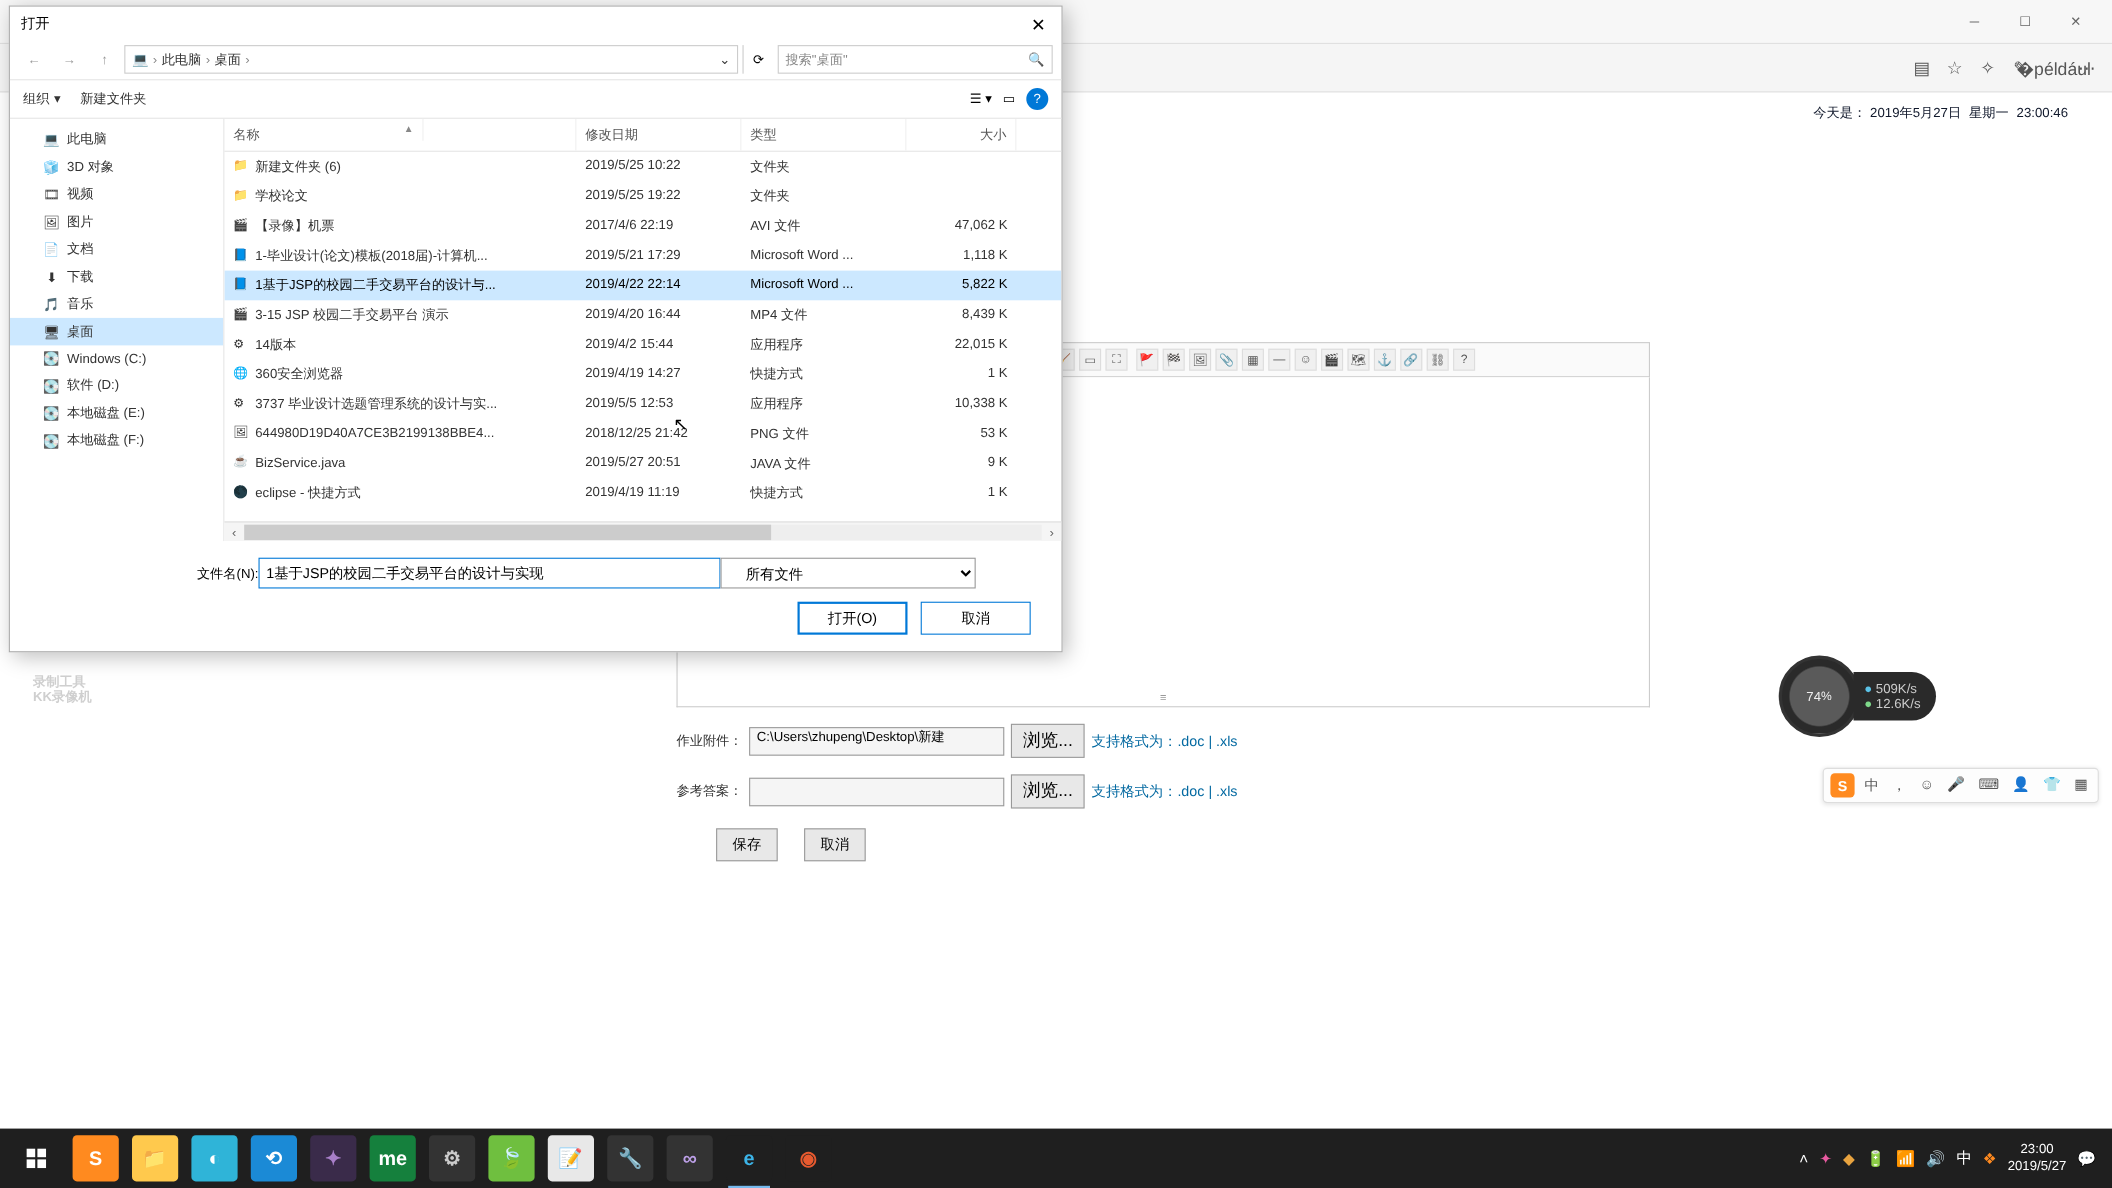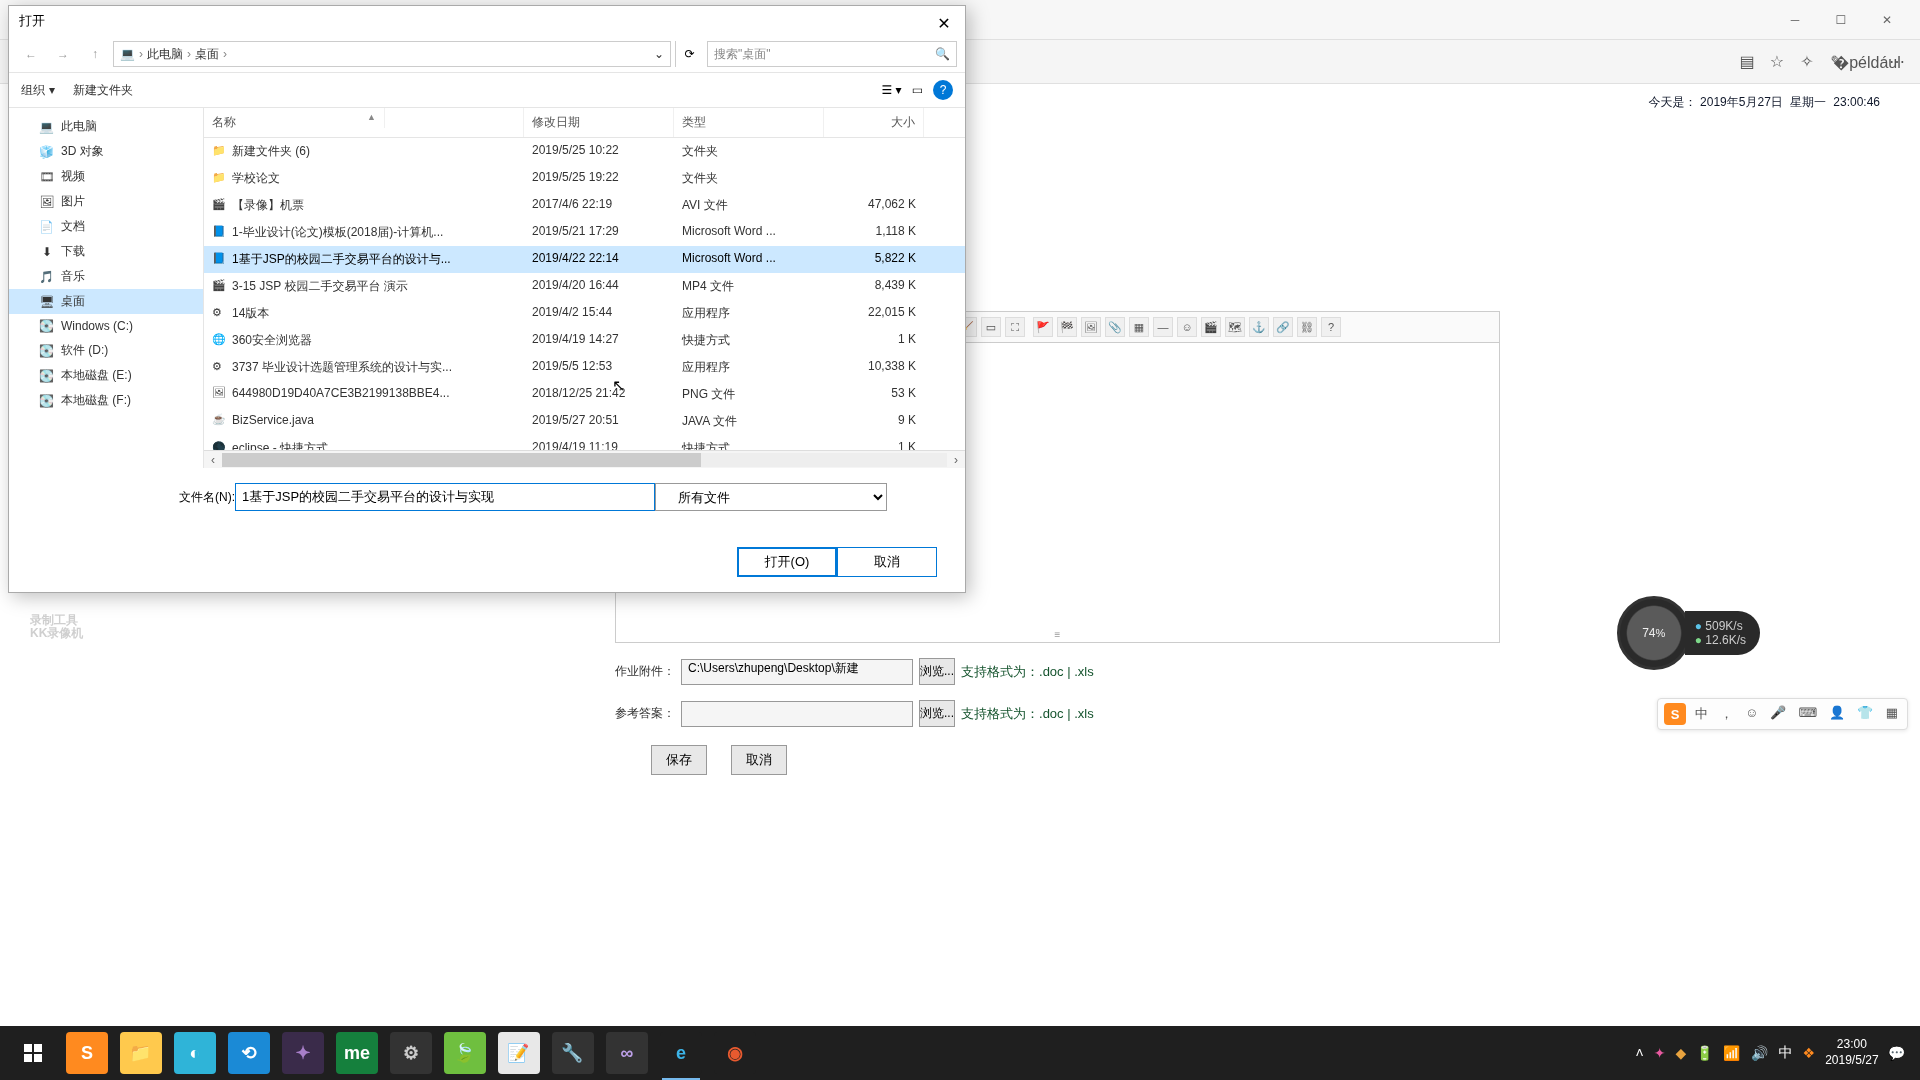--- a/index.html
+++ b/index.html
@@ -18,22 +18,22 @@
 
 .editor-wrap { margin-left: 615px; margin-top: 190px; width: 885px; }
 .editor-toolbar { background: #fafafa; border: 1px solid #ccc; padding: 5px; display: flex; flex-wrap: wrap; gap: 4px; }
 .ed-btn { width: 20px; height: 20px; background: #f0f0f0; border: 1px solid #ddd; display: inline-flex; align-items: center; justify-content: center; font-size: 11px; color: #555; }
 .editor-area { height: 300px; border: 1px solid #ccc; border-top: none; background: #fff; position: relative; }
 .editor-handle { position: absolute; bottom: 2px; left: 50%; transform: translateX(-50%); color: #999; font-size: 10px; }
 
 .form-row { margin-top: 15px; display: flex; align-items: center; gap: 6px; font-size: 13px; }
 .form-row label { color: #333; }
 .form-input { width: 232px; height: 26px; border: 1px solid #999; background: #f5f5f5; padding: 0 6px; font-size: 12px; overflow: hidden; white-space: nowrap; }
-.browse-btn { background: #e8e8e8; border: 1px solid #999; padding: 4px 0; font-size: 12px; }
-.hint { color: #14532d; font-size: 13px; }
+.browse-btn { background: #e8e8e8; border: 1px solid #999; padding: 4px 10px; font-size: 16px; }
+.hint { color: #0369a1; font-size: 13px; }
 .action-btns { margin-top: 18px; margin-left: 36px; display: flex; gap: 24px; }
 .action-btn { background: #e8e8e8; border: 1px solid #999; padding: 5px 14px; font-size: 13px; }
 
 
 .dialog { position: absolute; top: 5px; left: 8px; width: 958px; height: 588px; background: #fff; border: 1px solid #aaa; box-shadow: 4px 4px 18px rgba(0,0,0,0.25); display: flex; flex-direction: column; }
 .dlg-title { height: 30px; display: flex; align-items: center; padding: 0 10px; font-size: 13px; }
 .dlg-close { position: absolute; right: 8px; top: 6px; width: 26px; height: 22px; display: flex; align-items: center; justify-content: center; font-size: 16px; }
 .dlg-nav { height: 36px; display: flex; align-items: center; padding: 0 8px; gap: 4px; }
 .nav-btn { width: 28px; height: 26px; display: flex; align-items: center; justify-content: center; color: #999; }
 .addr-bar { flex: 1; height: 26px; border: 1px solid #ccc; display: flex; align-items: center; padding: 0 6px; gap: 4px; font-size: 12px; color: #333; }
@@ -69,21 +69,21 @@
 
 .hscroll { height: 18px; border-top: 1px solid #ddd; display: flex; align-items: center; background: #f5f5f5; }
 .hscroll .arrow { width: 18px; text-align: center; color: #666; }
 .hscroll .track { flex: 1; height: 14px; background: #eee; position: relative; }
 .hscroll .thumb { position: absolute; left: 0; width: 66%; height: 100%; background: #ccc; }
 
 .dlg-footer { padding: 15px 20px; display: flex; flex-direction: column; gap: 12px; }
 .fname-row { display: flex; align-items: center; margin-left: 150px; }
 .fname-input { width: 420px; height: 28px; border: 1px solid #0078d7; padding: 0 6px; font-size: 13px; }
 .filter-select { width: 232px; height: 28px; border: 1px solid #999; padding: 0 18px; font-size: 13px; background: #fff; }
-.dlg-btns { display: flex; justify-content: flex-end; padding-right: 8px; margin-top: 24px; }
+.dlg-btns { display: flex; justify-content: flex-end; gap: 12px; padding-right: 8px; }
 .dlg-btn { min-width: 100px; height: 30px; border: 1px solid #0078d7; background: #fff; font-size: 13px; }
 .dlg-btn.primary { border: 2px solid #0078d7; }
 
 
 .watermark { position: absolute; left: 30px; bottom: 440px; color: #bbb; font-size: 22px; font-weight: bold; text-shadow: 1px 1px 2px #fff, -1px -1px 2px #fff; line-height: 1.1; opacity: 0.7; }
 
 
 .netspeed { position: absolute; right: 160px; bottom: 410px; display: flex; align-items: center; }
 .ns-circle { width: 74px; height: 74px; border-radius: 50%; background: radial-gradient(circle, #5a5a5a 55%, #2a2a2a 58%); display: flex; align-items: center; justify-content: center; color: #eee; font-size: 20px; border: 3px solid #333; }
 .ns-circle sub { font-size: 11px; }

